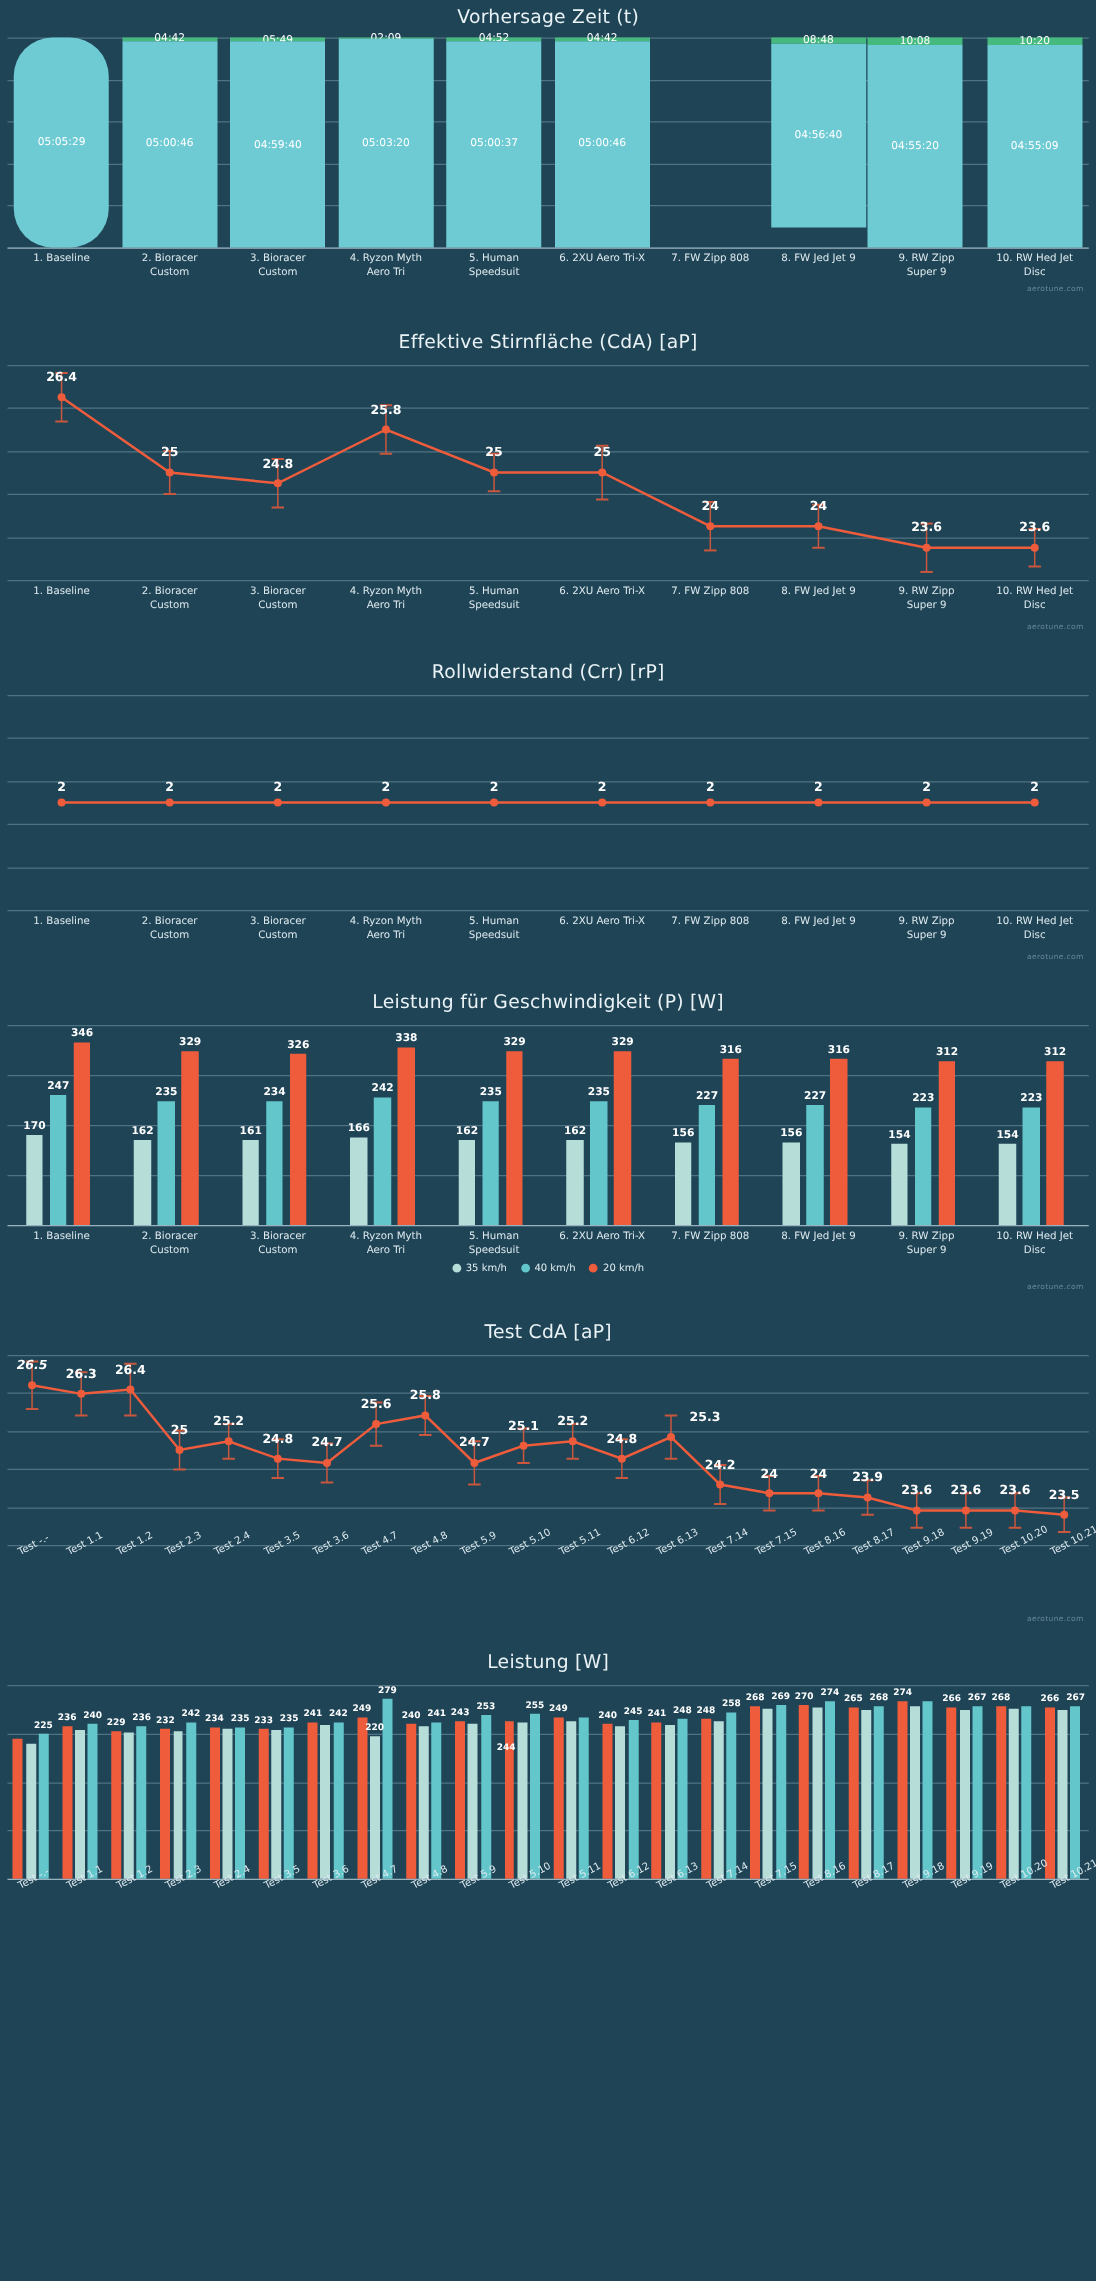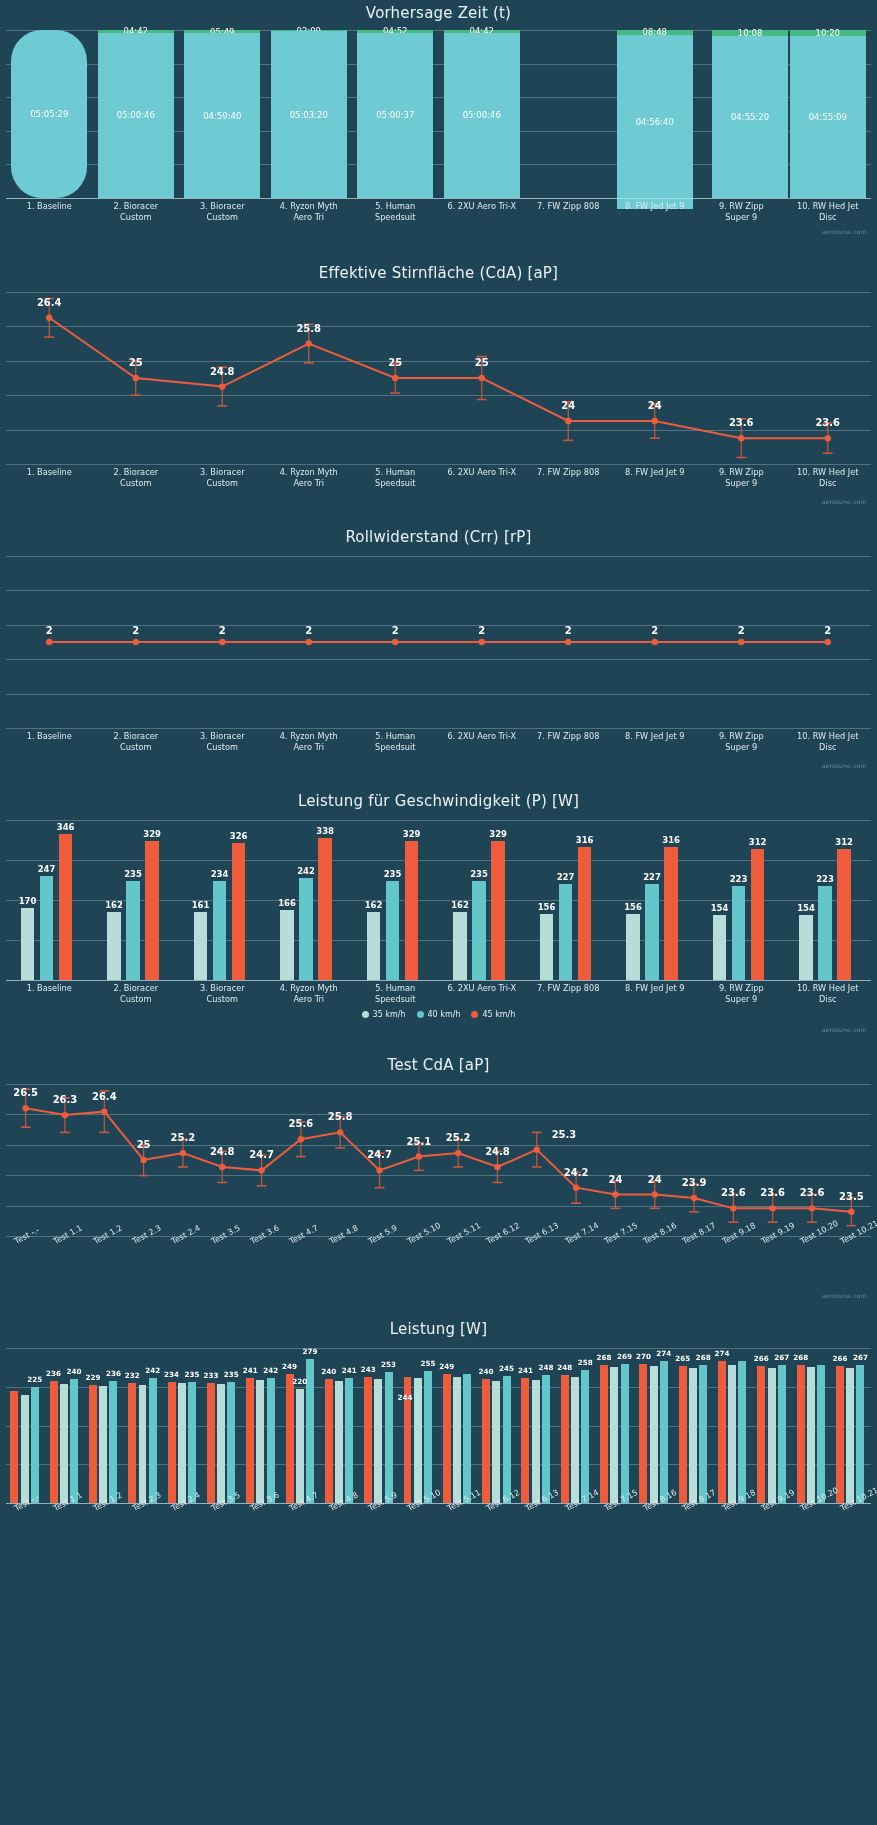--- a/index.html
+++ b/index.html
@@ -135,25 +135,25 @@
           <span>04:42</span>
         </div>
         <div class="seg base" style="top: 2.58476px; height: 165.406px;">
           <span>05:00:46</span>
         </div>
       </div>
       <div class="c1-col" style="left: 616.69px; width: 76.12px; height: 167.991px;">
         <div class="seg save" style="top: 0px; height: 4.83954px;">
           <span>08:48</span>
         </div>
-        <div class="seg base" style="top: 4.83954px; height: 174px;">
+        <div class="seg base" style="top: 4.83954px; height: 147px;">
           <span>04:56:40</span>
         </div>
       </div>
-      <div class="c1-col" style="left: 712px; width: 76.12px; height: 167.991px;">
+      <div class="c1-col" style="left: 694px; width: 76.12px; height: 167.991px;">
         <div class="seg save" style="top: 0px; height: 5.57281px;">
           <span>10:08</span>
         </div>
         <div class="seg base" style="top: 5.57281px; height: 162.418px;">
           <span>04:55:20</span>
         </div>
       </div>
       <div class="c1-col" style="left: 789.69px; width: 76.12px; height: 168px;">
         <div class="seg save" style="top: 0px; height: 5.6828px;">
           <span>10:20</span>
@@ -495,21 +495,21 @@
       <div class="legend-item">
         <span class="legend-dot" style="background: rgb(183, 221, 217);"></span>
         <span>35 km/h</span>
       </div>
       <div class="legend-item">
         <span class="legend-dot" style="background: rgb(99, 198, 203);"></span>
         <span>40 km/h</span>
       </div>
       <div class="legend-item">
         <span class="legend-dot" style="background: rgb(239, 92, 60);"></span>
-        <span>45 km/h</span>
+        <span>20 km/h</span>
       </div>
     </div>
   <div class="watermark" style="top:248px;">aerotune.com</div>
 </div>
 
 <div class="chart-block" id="block-5" style="height:264px;">
   <div class="chart-title" style="padding-top:14px;">Test CdA [aP]</div>
   <div class="plot" id="c5-plot" style="height:152px;margin-top:10px;">
       <div class="gridline" style="top: 0px;"></div>
       <div class="gridline" style="top: 30.4px;"></div>
@@ -601,21 +601,21 @@
         <circle cx="536.7954545454546" cy="65.63636363636361" r="3.2" fill="#ef5c3c"></circle>
         <circle cx="576.1136363636364" cy="103.63636363636367" r="3.2" fill="#ef5c3c"></circle>
         <circle cx="615.4318181818182" cy="110.54545454545456" r="3.2" fill="#ef5c3c"></circle>
         <circle cx="654.75" cy="110.54545454545456" r="3.2" fill="#ef5c3c"></circle>
         <circle cx="694.0681818181819" cy="114.00000000000006" r="3.2" fill="#ef5c3c"></circle>
         <circle cx="733.3863636363636" cy="124.36363636363633" r="3.2" fill="#ef5c3c"></circle>
         <circle cx="772.7045454545455" cy="124.36363636363633" r="3.2" fill="#ef5c3c"></circle>
         <circle cx="812.0227272727274" cy="124.36363636363633" r="3.2" fill="#ef5c3c"></circle>
         <circle cx="851.3409090909091" cy="127.81818181818184" r="3.2" fill="#ef5c3c"></circle>
       </svg>
-      <div class="dotlabel" style="left: 25.6591px; top: 14.1818px;">26.5</div>
+      <div class="dotlabel" style="left: 25.6591px; top: 14.1818px; font-style: italic;">26.5</div>
       <div class="dotlabel" style="left: 64.9773px; top: 21.0909px;">26.3</div>
       <div class="dotlabel" style="left: 104.295px; top: 17.6364px;">26.4</div>
       <div class="dotlabel" style="left: 143.614px; top: 66px;">25</div>
       <div class="dotlabel" style="left: 182.932px; top: 59.0909px;">25.2</div>
       <div class="dotlabel" style="left: 222.25px; top: 72.9091px;">24.8</div>
       <div class="dotlabel" style="left: 261.568px; top: 76.3636px;">24.7</div>
       <div class="dotlabel" style="left: 300.886px; top: 45.2727px; text-align: center;">25.6</div>
       <div class="dotlabel" style="left: 340.205px; top: 38.3636px;">25.8</div>
       <div class="dotlabel" style="left: 379.523px; top: 76.3636px;">24.7</div>
       <div class="dotlabel" style="left: 418.841px; top: 62.5455px;">25.1</div>

